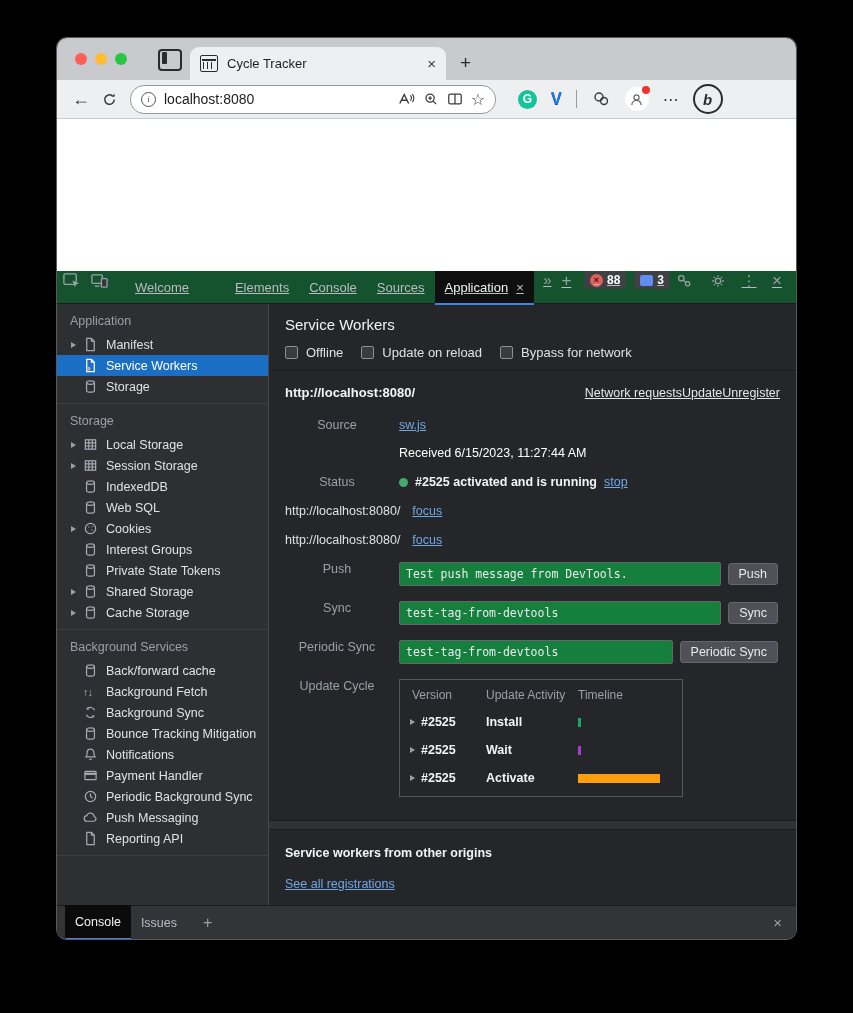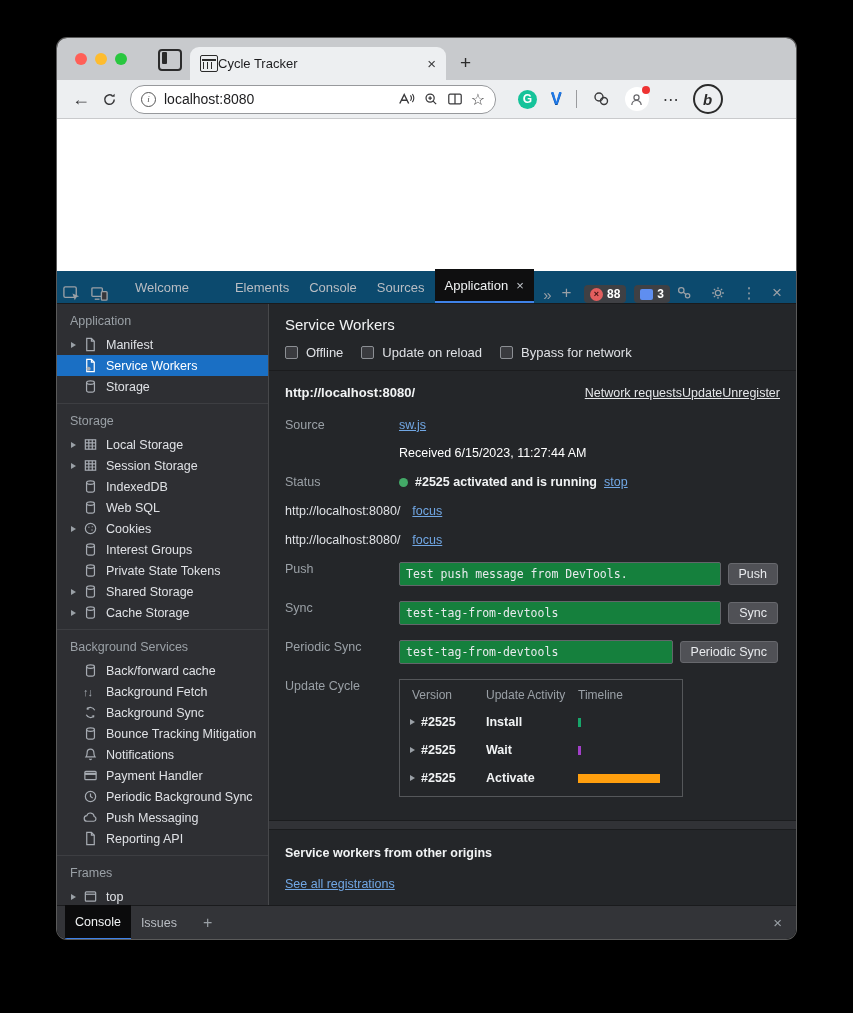--- a/index.html
+++ b/index.html
@@ -9,21 +9,21 @@
     overflow:hidden;display:flex;flex-direction:column;box-shadow:0 0 0 1px #5a5a5a,0 10px 40px rgba(0,0,0,.7);}
 
   
   .titlebar{height:42px;background:#c8cacd;display:flex;align-items:flex-end;flex:none;position:relative;}
   .lights{position:absolute;left:18px;top:15px;display:flex;gap:8px;}
   .light{width:12px;height:12px;border-radius:50%;}
   .l-red{background:#ff5f57}.l-yellow{background:#febc2e}.l-green{background:#29c73f}
   .ws-icon{position:absolute;left:101px;top:11px;width:20px;height:18px;border:2px solid #2b2b2b;border-radius:4px;}
   .ws-icon:before{content:"";position:absolute;left:2px;top:1px;width:5px;height:12px;background:#2b2b2b;border-radius:1px;}
   .tab{margin-left:133px;width:236px;height:33px;background:#edeff1;border-radius:9px 9px 0 0;
-    display:flex;align-items:center;padding:0 10px;}
+    display:flex;align-items:center;padding:0 10px;gap:9px;}
   .tab-title{font-size:13px;color:#1d1d1f;flex:1;}
   .tab-x,.newtab{color:#3c3c3e;font-size:15px;line-height:1;cursor:default;}
   .newtab{margin-left:14px;margin-bottom:8px;font-size:19px;color:#2b2b2b;}
   .cal{width:16px;height:15px;border:1.5px solid #2b2b2b;border-radius:2px;position:relative;}
   .cal:before{content:"";position:absolute;left:1px;right:1px;top:3px;height:1.5px;background:#2b2b2b;}
   .cal:after{content:"";position:absolute;left:2px;right:2px;top:6px;bottom:2px;
     background:repeating-linear-gradient(90deg,#2b2b2b 0 1.5px,transparent 1.5px 4px);}
 
   .toolbar{height:38px;background:#edeff1;border-bottom:1px solid #c9cacc;display:flex;align-items:center;
     padding:0 12px;gap:8px;flex:none;}
@@ -44,22 +44,22 @@
     display:flex;align-items:center;justify-content:center;}
   .avatar-dot{position:absolute;right:-1px;top:-1px;width:8px;height:8px;border-radius:50%;background:#e33;}
   .menu-h{font-size:16px;color:#3a3a3c;position:relative;}
   .copilot{width:26px;height:26px;border:2px solid #2b2b2b;border-radius:50%;color:#2b2b2b;
     display:flex;align-items:center;justify-content:center;font-size:15px;font-weight:bold;font-style:italic;}
 
   .page{height:152px;background:#fff;flex:none;}
 
   
   .devtools{flex:1;display:flex;flex-direction:column;background:#242629;min-height:0;}
-  .dt-tabbar{height:32px;background:#0c4a6e;border-bottom:1px solid #1a1b1d;display:flex;align-items:flex-end;
-    flex:none;color:#b9bdc3;font-size:13px;}
+  .dt-tabbar{height:32px;background:#14532d;border-bottom:1px solid #1a1b1d;display:flex;align-items:flex-start;
+    flex:none;color:#b9bdc3;font-size:13px;text-decoration:underline;}
   .dt-ic{display:flex;align-items:center;justify-content:center;width:28px;color:#9aa0a6;flex:none;}
   .dt-tab{padding:0 10px;height:100%;display:flex;align-items:center;white-space:nowrap;}
   .dt-tab.active{background:#0f0f10;color:#f1f3f4;border-bottom:2px solid #3f82e8;gap:8px;}
   .dt-tab.active .x{color:#c5c9ce;font-size:13px;}
   .badge-pill{display:flex;align-items:center;gap:4px;background:#3f4044;border-radius:4px;
     padding:2px 6px;margin-left:8px;}
   .err-cir{width:13px;height:13px;border-radius:50%;background:#e35e5e;color:#3a1010;font-size:9px;
     display:flex;align-items:center;justify-content:center;font-weight:bold;}
   .badge-num{color:#fff;font-size:12px;font-weight:bold;}
   .msg-bubble{width:13px;height:11px;background:#5f8ef0;border-radius:2px;position:relative;}
@@ -88,21 +88,21 @@
   .divider{height:1px;background:#1b1c1e;flex:none;}
   .gutter{height:8px;background:#313236;border-top:1px solid #1b1c1e;border-bottom:1px solid #1b1c1e;flex:none;}
 
   .reg{padding:14px 16px 10px 16px;}
   .origin-row{display:flex;align-items:center;padding-bottom:16px;}
   .origin{color:#f1f3f4;font-weight:bold;font-size:13px;}
   .origin-links{margin-left:auto;display:flex;}
   .wlnk{color:#e4e6e9;font-size:12.5px;text-decoration:underline;}
   .lnk{color:#71a7e4;font-size:12.5px;text-decoration:underline;}
   .row{display:flex;margin-bottom:13px;}
-  .row-label{width:104px;flex:none;text-align:left;color:#9aa0a6;font-size:12.5px;padding-right:10px;padding-top:2px;}
+  .row-label{width:104px;flex:none;text-align:center;color:#9aa0a6;font-size:12.5px;padding-right:10px;padding-top:2px;}
   .row-content{flex:1;min-width:0;color:#dfe1e5;font-size:12.5px;padding-top:2px;}
   .recv{color:#ffffff;padding-top:14px;}
   .status-line{display:flex;align-items:center;gap:7px;}
   .dot{width:9px;height:9px;border-radius:50%;background:#43a967;}
   .bold{font-weight:bold;color:#f1f3f4;}
   .client-line{display:flex;gap:12px;}
   .client-line + .client-line{margin-top:15px;}
   .inp-row{display:flex;align-items:center;}
   .ti{background:#15803d;border:1px solid #63656a;border-radius:2px;color:#e8eaed;
     font-family:"DejaVu Sans Mono",monospace;font-size:11.5px;height:22px;padding:0 6px;}
@@ -481,30 +481,20 @@
             </div>
             <div class="si">
               <span class="arr"></span>
               <svg class="ic">
                   <use href="#i-file"></use>
                 </svg>
               <span>Reporting API</span>
             </div>
           </div>
 
-          <div class="sec" style="border-bottom:none;">
-            <div class="sec-title">Frames</div>
-            <div class="si">
-              <span class="arr yes"></span>
-              <svg class="ic">
-                  <use href="#i-frame"></use>
-                </svg>
-              <span>top</span>
-            </div>
-          </div>
         </div>
 
         <div class="main">
           <div class="blk-head">
             <div class="panel-title">Service Workers</div>
             <div class="cb-row">
               <label class="cb-item">
                 <input type="checkbox" class="cb" style="">
                 <span>Offline</span>
               </label>

